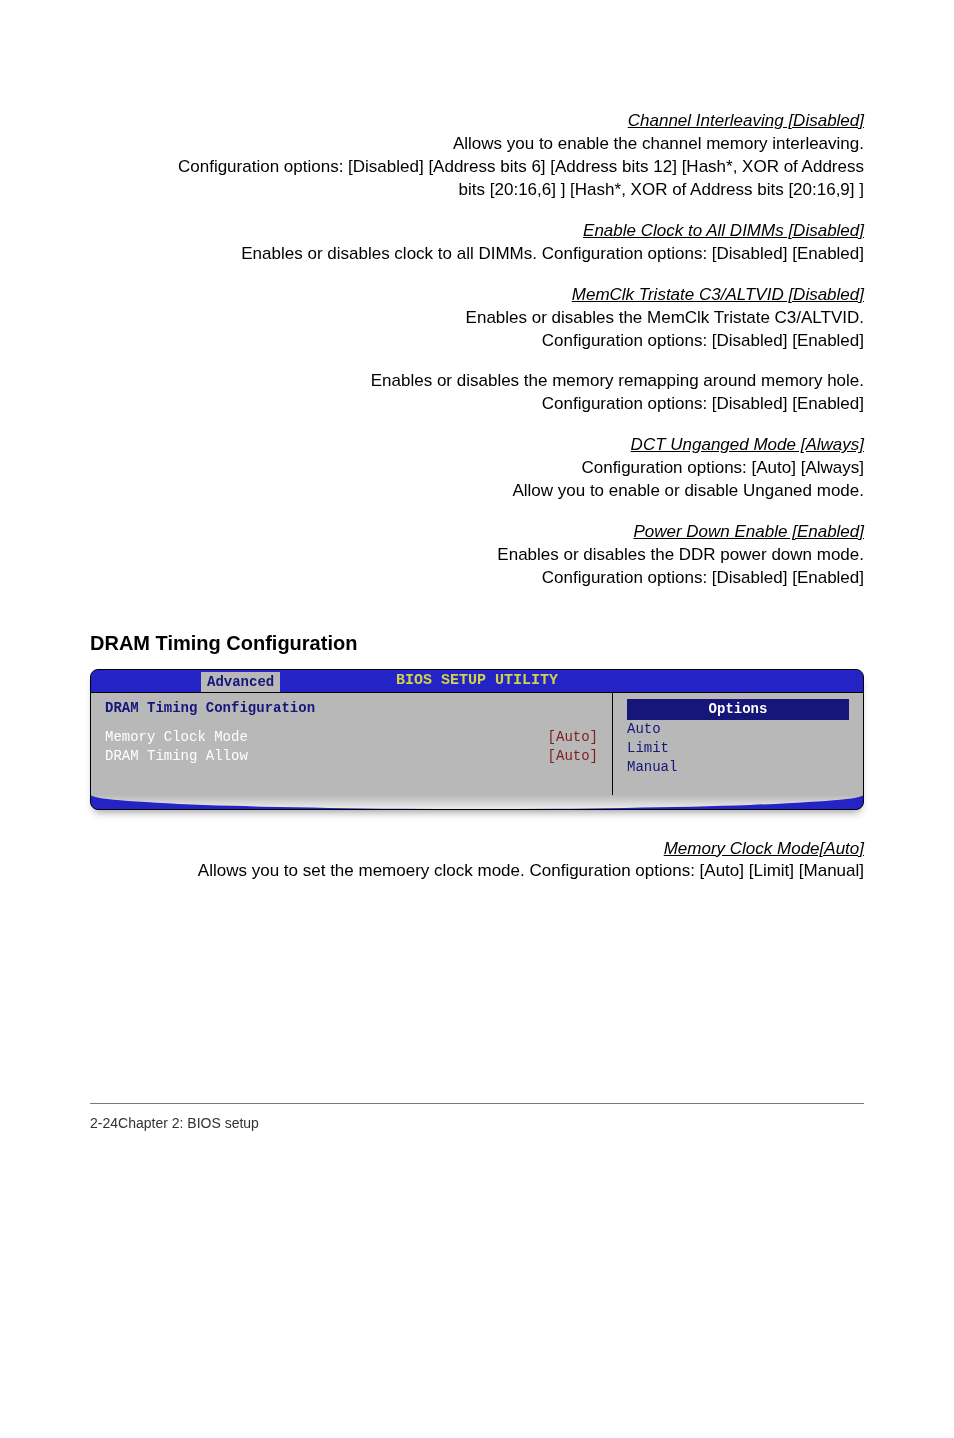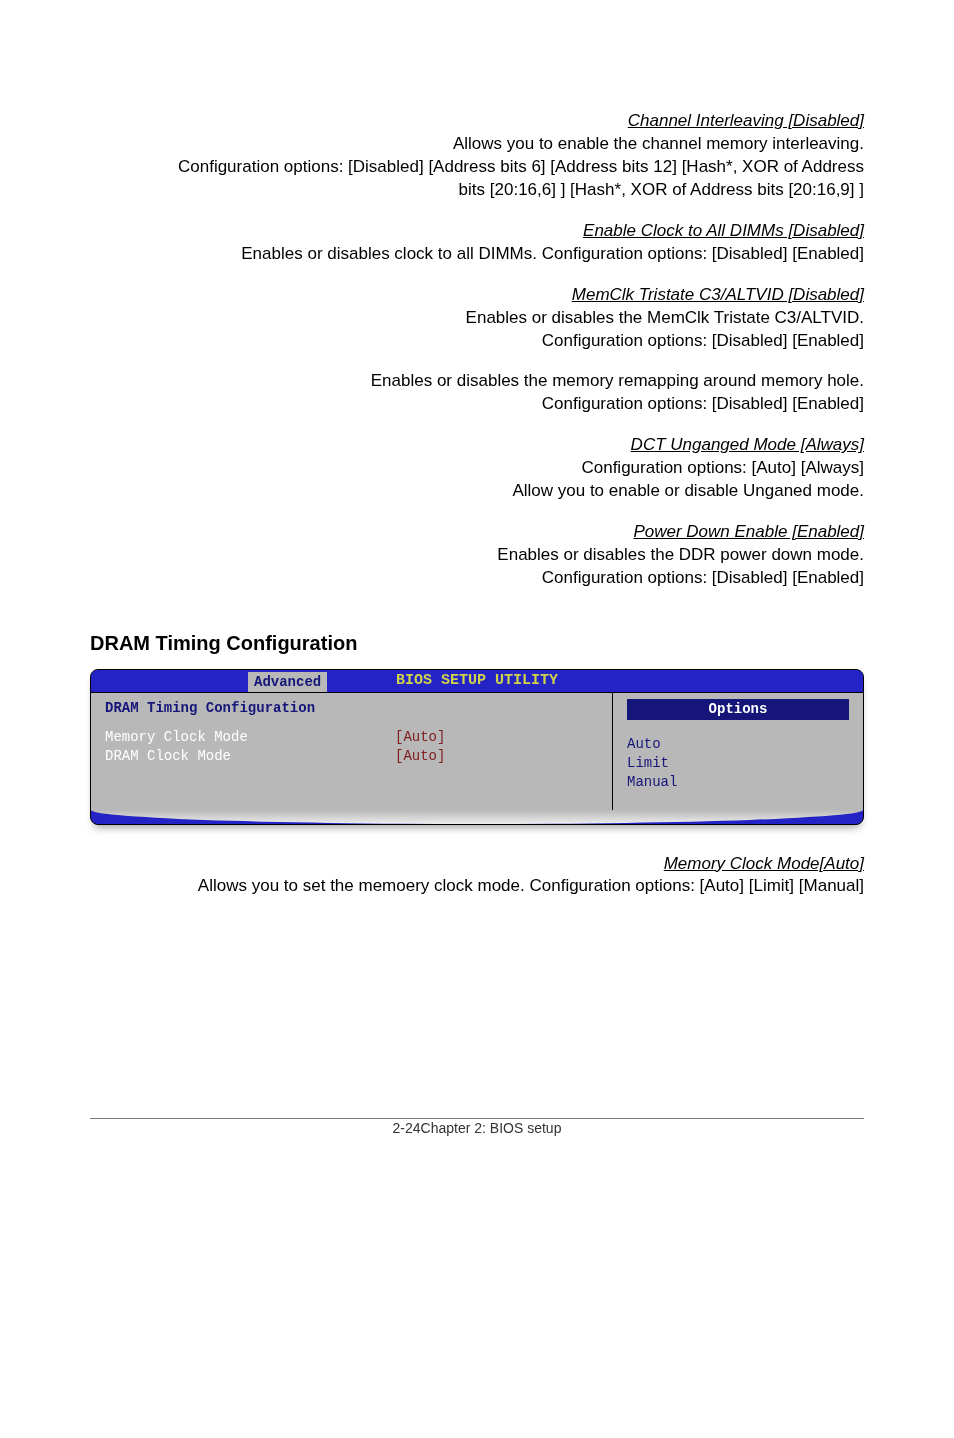--- a/index.html
+++ b/index.html
@@ -49,73 +49,73 @@
     left: 110px;
     top: 2px;
     background: #b8b8b8;
     color: #15157a;
     padding: 0 6px;
     font-family: "Courier New", monospace;
     font-weight: bold;
     font-size: 14px;
     height: 20px;
     line-height: 20px;
-    margin-left: 47px;
   }
   .bios-body {
     display: flex;
     background: #b8b8b8;
     border-top: 1px solid #000;
   }
   .bios-left {
     flex: 1;
     padding: 6px 14px 18px 14px;
     font-family: "Courier New", monospace;
     font-size: 14px;
     color: #fff;
     position: relative;
     border-right: 1px solid #000;
   }
   .bios-left .subheader {
     color: #15157a;
     font-weight: bold;
     margin-bottom: 10px;
   }
-  .bios-row { display: flex; }
+  .bios-row { display: flex; justify-content: space-between; }
   .bios-row .k { width: 290px; color: #fff; }
   .bios-row .v { color: #7f1d1d; }
   .bios-right {
     width: 250px;
     padding: 6px 14px 18px 14px;
     font-family: "Courier New", monospace;
     font-size: 14px;
     color: #15157a;
   }
   .bios-right .opt-header {
     display: block;
     background: #15157a;
     color: #fff;
     font-weight: bold;
     text-align: center;
     padding: 1px 16px;
-    margin-bottom: 15px;
+    margin-bottom: 0;
   }
   .bottom-curve {
     height: 14px;
     background: linear-gradient(to bottom, #b8b8b8 0%, #ededed 100%);
     border-bottom-left-radius: 50% 14px;
     border-bottom-right-radius: 50% 14px;
     border-top: none;
   }
   .footer {
     display: flex;
-    justify-content: center;
+    justify-content: flex-start;
     font-size: 14px;
     color: #333;
     margin-top: 220px;
+    padding-top: 10px;
     border-top: 1px solid #7a7a7a;
     width: 100%;
   }
   .content-block { padding-left: 60px; text-align: right; }
 </style>
 </head>
 <body>
 
 <div class="content-block">
 
@@ -163,21 +163,21 @@
     <span class="bios-tab">Advanced</span>
   </div>
   <div class="bios-body">
     <div class="bios-left">
       <div class="subheader">DRAM Timing Configuration</div>
       <div class="bios-row">
         <span class="k">Memory Clock Mode</span>
         <span class="v">[Auto]</span>
       </div>
       <div class="bios-row">
-        <span class="k">DRAM Clock Mode</span>
+        <span class="k">DRAM Timing Allow</span>
         <span class="v">[Auto]</span>
       </div>
     </div>
     <div class="bios-right">
       <span class="opt-header">Options</span>
       <div>Auto</div>
       <div>Limit</div>
       <div>Manual</div>
     </div>
   </div>

